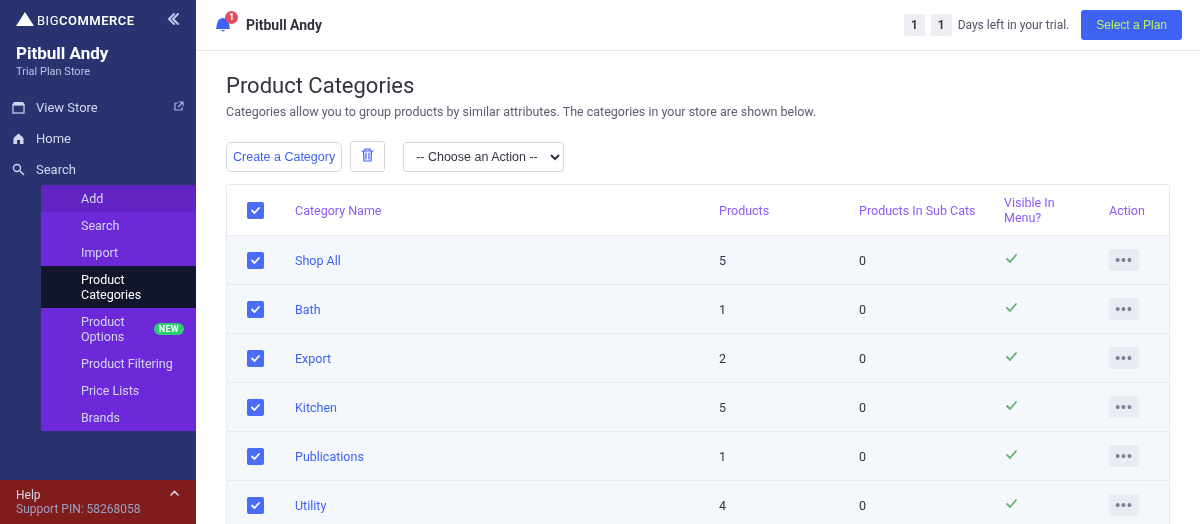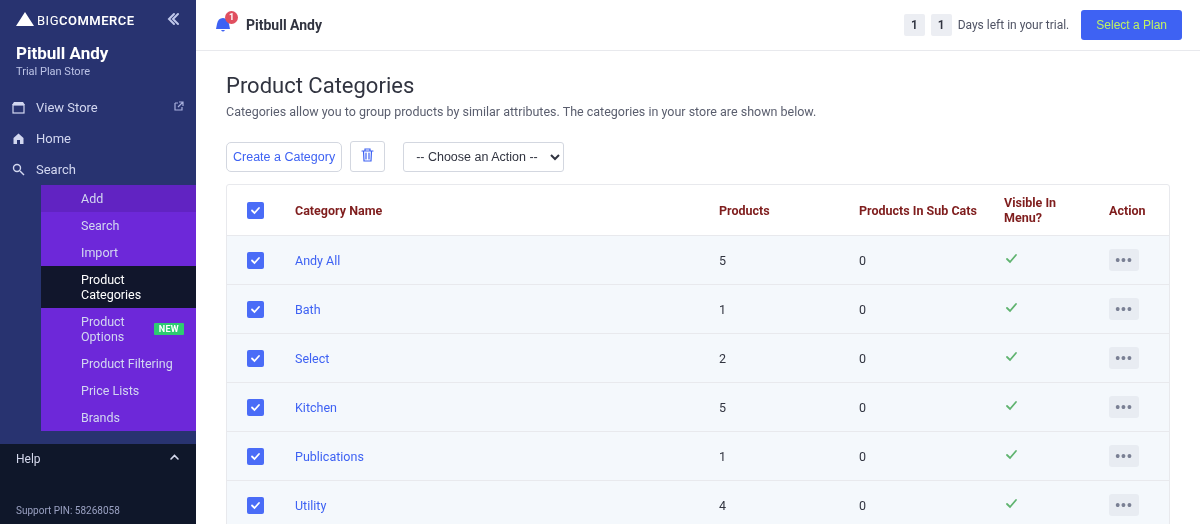--- a/index.html
+++ b/index.html
@@ -18,24 +18,24 @@
     .store-plan { font-size: 11px; color: #bcc3e6; margin-top: 2px; }
     .nav { flex: 1; overflow-y: auto; }
     .nav-item { display: flex; align-items: center; padding: 8px 12px; color: #d2d7f0; font-size: 13px; cursor: pointer; }
     .nav-ico { width: 18px; display: inline-flex; align-items: center; }
     .nav-label { margin-left: 6px; flex: 1; }
     .ext-icon { color: #a8b0dd; font-size: 12px; }
     .subnav { background: #6d28d9; margin-left: 41px; }
     .subnav .nav-item { padding-left: 40px; padding-top: 6px; padding-bottom: 6px; font-size: 12.5px; }
     .subnav .active { background: #11162c; color: #fff; }
     .subnav .darker { background: rgba(0,0,0,0.1); }
-    .badge-new { background: #2ecc71; color: #fff; font-size: 9px; padding: 1px 5px; border-radius: 1px; margin-left: 6px; font-weight: 700; letter-spacing: 0.3px; }
-    .sidebar-footer { background: #0f172a; padding: 8px 16px; display: flex; align-items: flex-start; justify-content: space-between; gap: 12px; }
+    .badge-new { background: #2ecc71; color: #fff; font-size: 9px; padding: 1px 5px; border-radius: 6px; margin-left: 6px; font-weight: 700; letter-spacing: 0.3px; }
+    .sidebar-footer { background: #7f1d1d; padding: 8px 16px; display: flex; align-items: flex-start; justify-content: space-between; gap: 12px; }
     .help-wrap { font-size: 12px; color: #d4d8ec; }
-    .help-pin { font-size: 10px; color: #9aa1c2; margin-top: 39px; }
+    .help-pin { font-size: 12px; color: #9aa1c2; }
     .footer-chevron { color: #d4d8ec; font-size: 11px; }
     
     
     .main { flex: 1; display: flex; flex-direction: column; background: #fff; }
     .topbar { display: flex; align-items: center; padding: 10px 18px; border-bottom: 1px solid #e8e9ed; }
     .bell { position: relative; color: #3e62f3; margin-right: 14px; }
     .bell-dot { position: absolute; top: -4px; right: -6px; background: #e04f5f; color: #fff; font-size: 9px; width: 13px; height: 13px; border-radius: 50%; display: flex; align-items: center; justify-content: center; font-weight: 700; }
     .topbar-title { font-weight: 700; font-size: 14px; }
     .topbar-right { margin-left: auto; display: flex; align-items: center; gap: 12px; }
     .trial-box { display: flex; align-items: center; gap: 6px; font-size: 12px; color: #4f5364; }
@@ -46,21 +46,21 @@
     .page-title { font-size: 22px; font-weight: 400; color: #313440; margin-bottom: 6px; }
     .page-desc { font-size: 12.5px; color: #5a5e6e; margin-bottom: 22px; }
     
     .toolbar { display: flex; align-items: center; gap: 8px; margin-bottom: 12px; }
     .btn-outline { border: 1px solid #d3d7e0; background: #fff; color: #3e62f3; padding: 7px 6px; border-radius: 5px; font-size: 12.5px; cursor: pointer; }
     .btn-icon-only { border: 1px solid #d3d7e0; background: #fff; color: #3e62f3; padding: 6px 10px; border-radius: 3px; cursor: pointer; }
     .action-select { border: 1px solid #d3d7e0; padding: 6px 8px; border-radius: 3px; font-size: 12.5px; color: #313440; cursor: pointer; background: #fff; margin-left: 10px; }
     
     .table-wrap { border: 1px solid #e8e9ed; border-radius: 3px; }
     table { width: 100%; border-collapse: collapse; }
-    th { text-align: left; font-size: 12.5px; font-weight: 700; color: #7f1d1d; padding: 10px 12px; border-bottom: 1px solid #e8e9ed; }
+    th { text-align: left; font-size: 12.5px; font-weight: 400; color: #8b5cf6; padding: 10px 12px; border-bottom: 1px solid #e8e9ed; }
     td { font-size: 12.5px; padding: 13px 12px; border-bottom: 1px solid #e8e9ed; color: #313440; }
     tr:last-child td { border-bottom: none; }
     tbody tr { background: #f4f8fc; }
     .col-check { width: 56px; text-align: center; }
     .col-name { width: auto; }
     .col-products { width: 140px; }
     .col-subcat { width: 145px; }
     .col-visible { width: 105px; text-align: left; }
     .col-action { width: 72px; text-align: left; }
     .checkbox { width: 17px; height: 17px; background: #4a6cf7; border-radius: 2px; display: inline-flex; align-items: center; justify-content: center; cursor: pointer; }
@@ -224,21 +224,21 @@
               <th class="col-action">Action</th>
             </tr>
           </thead>
           <tbody id="cat-tbody">
               <tr>
                 <td class="col-check"><span class="checkbox">
                     <svg viewBox="0 0 11 11">
                       <path d="M2 5.5 L4.5 8 L9 3" stroke="#fff" stroke-width="1.8" fill="none" stroke-linecap="round"></path>
                     </svg>
                   </span></td>
-                <td class="col-name"><a class="cat-link">Andy All</a></td>
+                <td class="col-name"><a class="cat-link">Shop All</a></td>
                 <td class="col-products">5</td>
                 <td class="col-subcat">0</td>
                 <td class="col-visible"><span class="check-icon"><svg width="15" height="15" viewBox="0 0 15 15">
                       <path d="M3 8 L6 11 L12 4" stroke="#5fb36f" stroke-width="1.8" fill="none" stroke-linecap="round"></path>
                     </svg></span></td>
                 <td class="col-action"><button class="dots-btn">
                     <span>•••</span>
                   </button></td>
               </tr>
               <tr>
@@ -256,21 +256,21 @@
                 <td class="col-action"><button class="dots-btn">
                     <span>•••</span>
                   </button></td>
               </tr>
               <tr>
                 <td class="col-check"><span class="checkbox">
                     <svg viewBox="0 0 11 11">
                       <path d="M2 5.5 L4.5 8 L9 3" stroke="#fff" stroke-width="1.8" fill="none" stroke-linecap="round"></path>
                     </svg>
                   </span></td>
-                <td class="col-name"><a class="cat-link">Select</a></td>
+                <td class="col-name"><a class="cat-link">Export</a></td>
                 <td class="col-products">2</td>
                 <td class="col-subcat">0</td>
                 <td class="col-visible"><span class="check-icon"><svg width="15" height="15" viewBox="0 0 15 15">
                       <path d="M3 8 L6 11 L12 4" stroke="#5fb36f" stroke-width="1.8" fill="none" stroke-linecap="round"></path>
                     </svg></span></td>
                 <td class="col-action"><button class="dots-btn">
                     <span>•••</span>
                   </button></td>
               </tr>
               <tr>

